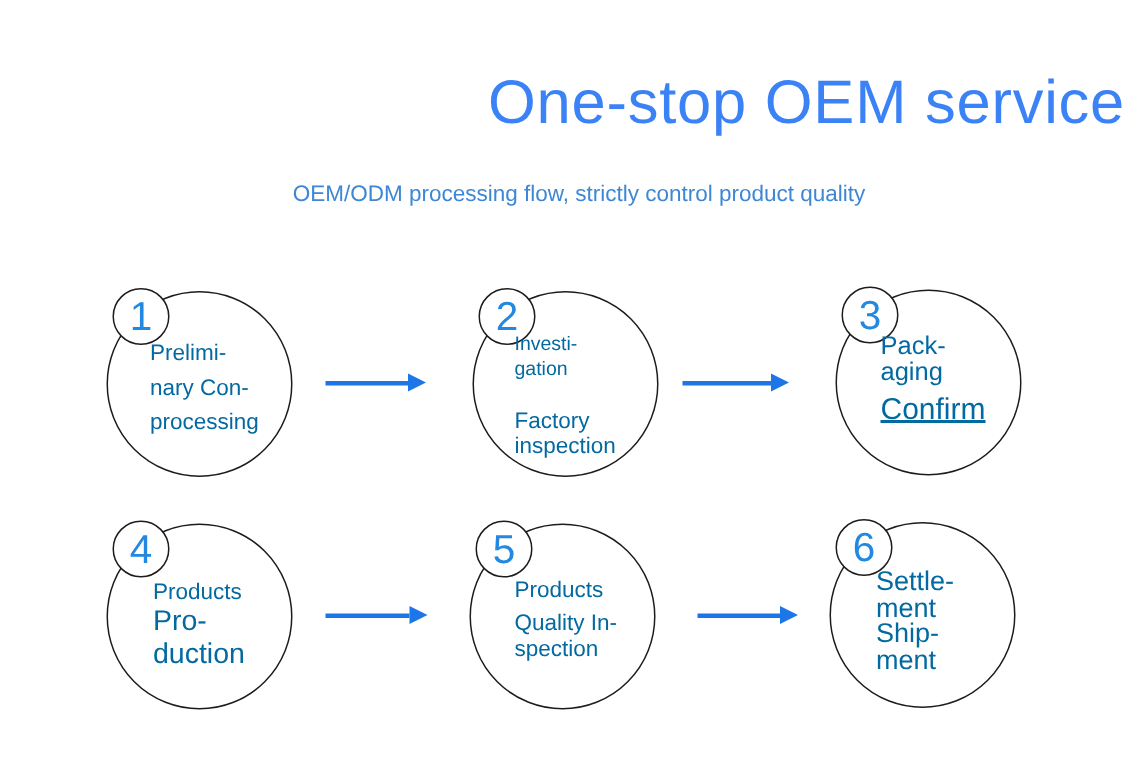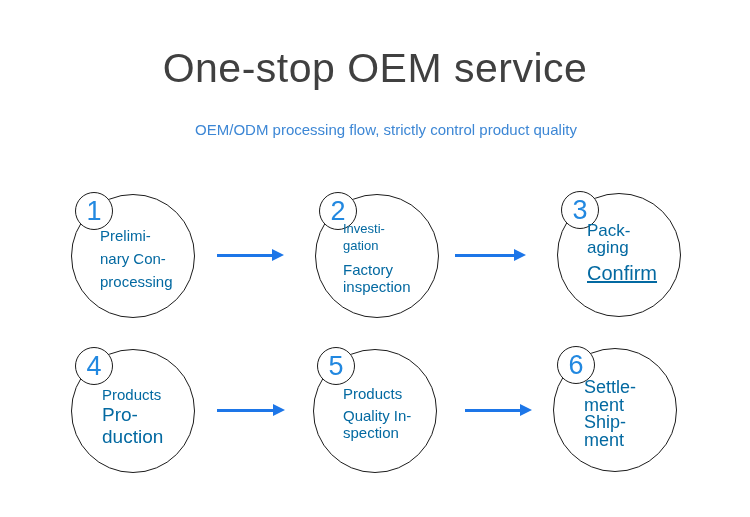--- a/index.html
+++ b/index.html
@@ -9,23 +9,23 @@
   }
   .canvas{
     position:relative;
     width:750px;height:517px;
     background:#ffffff;
     overflow:hidden;
   }
   .title{
     position:absolute;
     left:0;top:45px;width:750px;
-    text-align:center;
+    text-align:right;
     font-size:41px;
-    color:#404040;
+    color:#3b82f6;
     letter-spacing:0.5px;
   }
   .subtitle{
     position:absolute;
     left:0;top:121px;width:732px;
     text-align:center;
     font-size:15px;
     color:#3d87d5;
     margin-left:20px;
   }
@@ -72,21 +72,21 @@
   .s2 .txt{left:28px;top:26px;}
   .s3 .txt{left:30px;top:29px;}
   .s4 .txt{left:31px;top:37px;}
   .s5 .txt{left:30px;top:36px;}
   .s6 .txt{left:31px;top:31px;}
 
   
   .s1 .ln{font-size:15px;line-height:23px;}
   .s2 .ln-0,.s2 .ln-1{font-size:13px;line-height:17px;}
   .s2 .ln-2,.s2 .ln-3{font-size:15px;line-height:17px;}
-  .s2 .ln-2{margin-top:7px;}
+  .s2 .ln-2{margin-top:18px;}
   .s3 .ln-0,.s3 .ln-1{font-size:17px;line-height:17px;}
   .s3 .ln-2{font-size:20px;line-height:18px;margin-top:8px;text-decoration:underline;}
   .s4 .ln-0{font-size:15px;line-height:18px;}
   .s4 .ln-1,.s4 .ln-2{font-size:19px;line-height:22px;}
   .s5 .ln{font-size:15px;line-height:17px;}
   .s5 .ln-1{margin-top:5px;}
   .s6 .ln{font-size:18px;line-height:17.5px;}
 
   
   .arrow{

